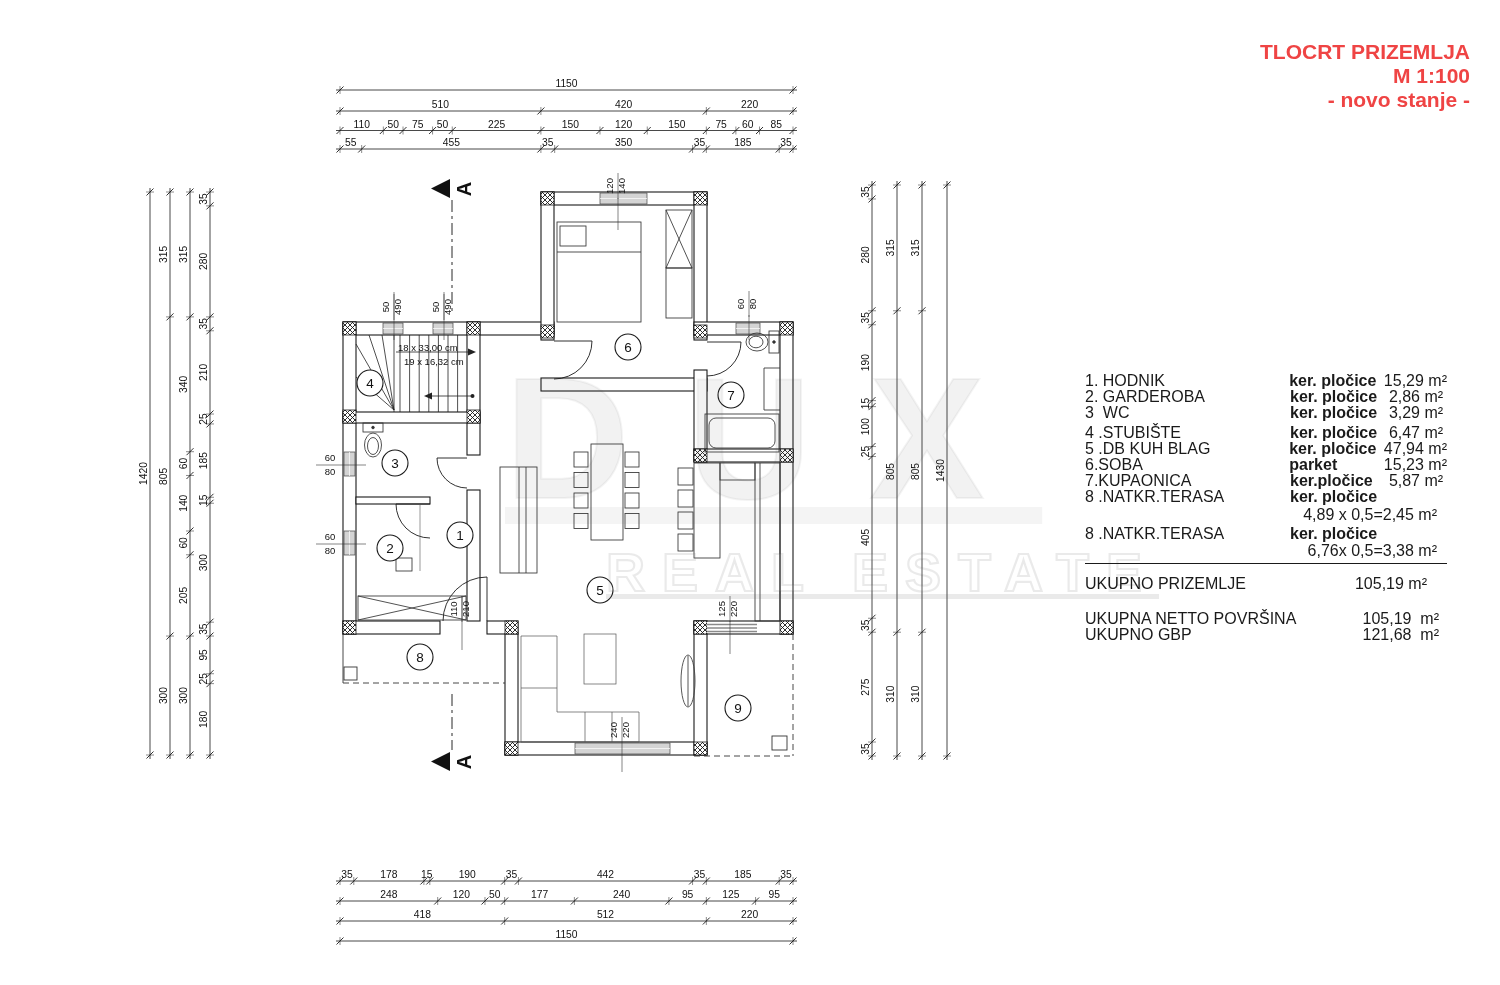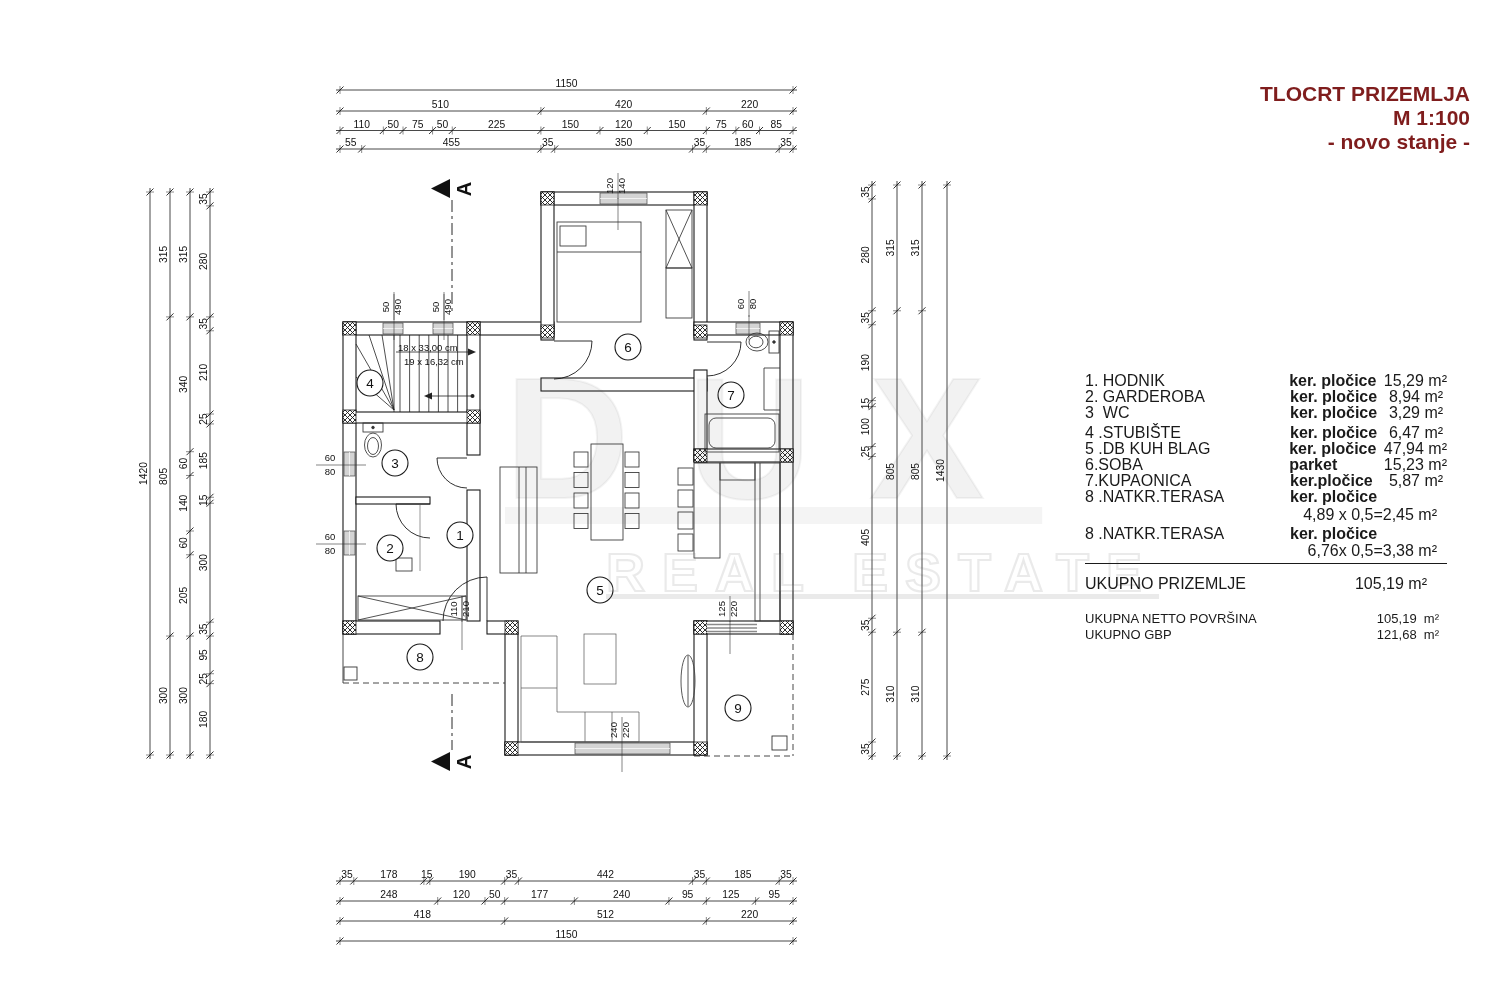--- a/index.html
+++ b/index.html
@@ -1,29 +1,29 @@
 <!DOCTYPE html>
 <html><head>
 <meta charset="utf-8">
 <style>
   html,body{margin:0;padding:0;background:#fff;}
   .page{position:relative;width:1500px;height:985px;background:#fff;overflow:hidden;
         font-family:"Liberation Sans",sans-serif;color:#1a1a1a;}
   svg{position:absolute;left:0;top:0;}
   .titleblock{position:absolute;right:30px;top:40px;text-align:right;
-      font-weight:bold;font-size:21px;line-height:24px;color:#7f1d1d;margin-top:42px;}
+      font-weight:bold;font-size:21px;line-height:24px;color:#ef4444;}
   .legend{position:absolute;left:1085px;top:373px;width:362px;font-size:16px;line-height:16.2px;}
   .legend-row{display:flex;}
   .legend-row.gap{margin-top:3px;}
   .lr-name{width:205px;white-space:pre;}
   .lr-mat{width:95px;font-weight:bold;}
   .lr-area{flex:1;text-align:center;white-space:pre;}
   .lr-formula{text-align:right;padding-right:10px;margin-top:1px;}
   .legend-total{display:flex;border-top:1.4px solid #1a1a1a;margin-top:4px;padding-top:12px;}
-  .totals{position:absolute;left:1085px;top:611px;width:362px;font-size:13px;line-height:16.3px;}
+  .totals{position:absolute;left:1085px;top:611px;width:362px;font-size:16px;line-height:16.3px;}
   .totals .trow{display:flex;}
   .totals .tval{flex:1;text-align:right;padding-right:8px;white-space:pre;}
   .wm{position:absolute;pointer-events:none;user-select:none;font-weight:bold;text-decoration:underline;}
   .wm-dux{left:505px;top:352px;font-size:172px;letter-spacing:58px;line-height:1;
       color:rgba(70,70,70,0.07);-webkit-text-stroke:2px rgba(70,70,70,0.06);}
   .wm-re{left:606px;top:545px;font-size:54px;letter-spacing:17px;line-height:1;
       color:rgba(255,255,255,0.08);-webkit-text-stroke:2.2px rgba(90,90,90,0.13);}
 </style>
 </head>
 <body>
@@ -594,21 +594,21 @@
   <div class="legend">
     <div id="legend-rows">
         <div class="legend-row">
           <span class="lr-name">1. HODNIK</span>
           <span class="lr-mat">ker. pločice</span>
           <span class="lr-area">15,29 m²</span>
         </div>
         <div class="legend-row">
           <span class="lr-name">2. GARDEROBA</span>
           <span class="lr-mat">ker. pločice</span>
-          <span class="lr-area">8,94 m²</span>
+          <span class="lr-area">2,86 m²</span>
         </div>
         <div class="legend-row">
           <span class="lr-name">3  WC</span>
           <span class="lr-mat">ker. pločice</span>
           <span class="lr-area">3,29 m²</span>
         </div>
         <div class="legend-row gap">
           <span class="lr-name">4 .STUBIŠTE</span>
           <span class="lr-mat">ker. pločice</span>
           <span class="lr-area">6,47 m²</span>

